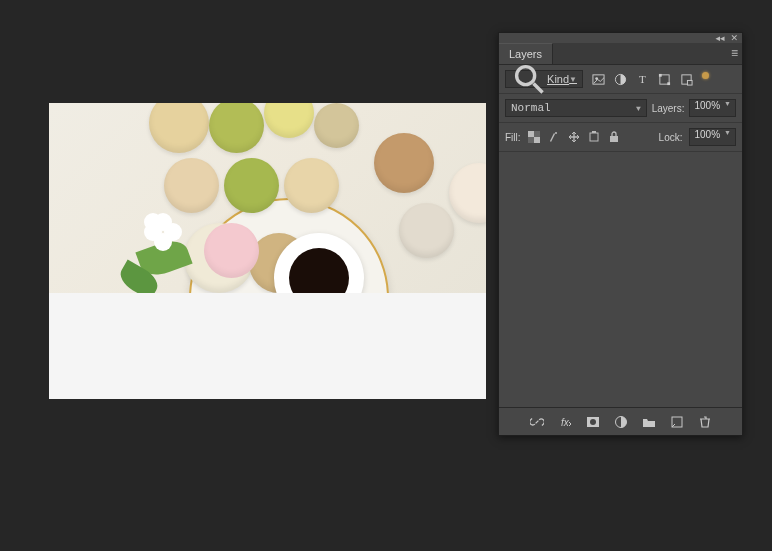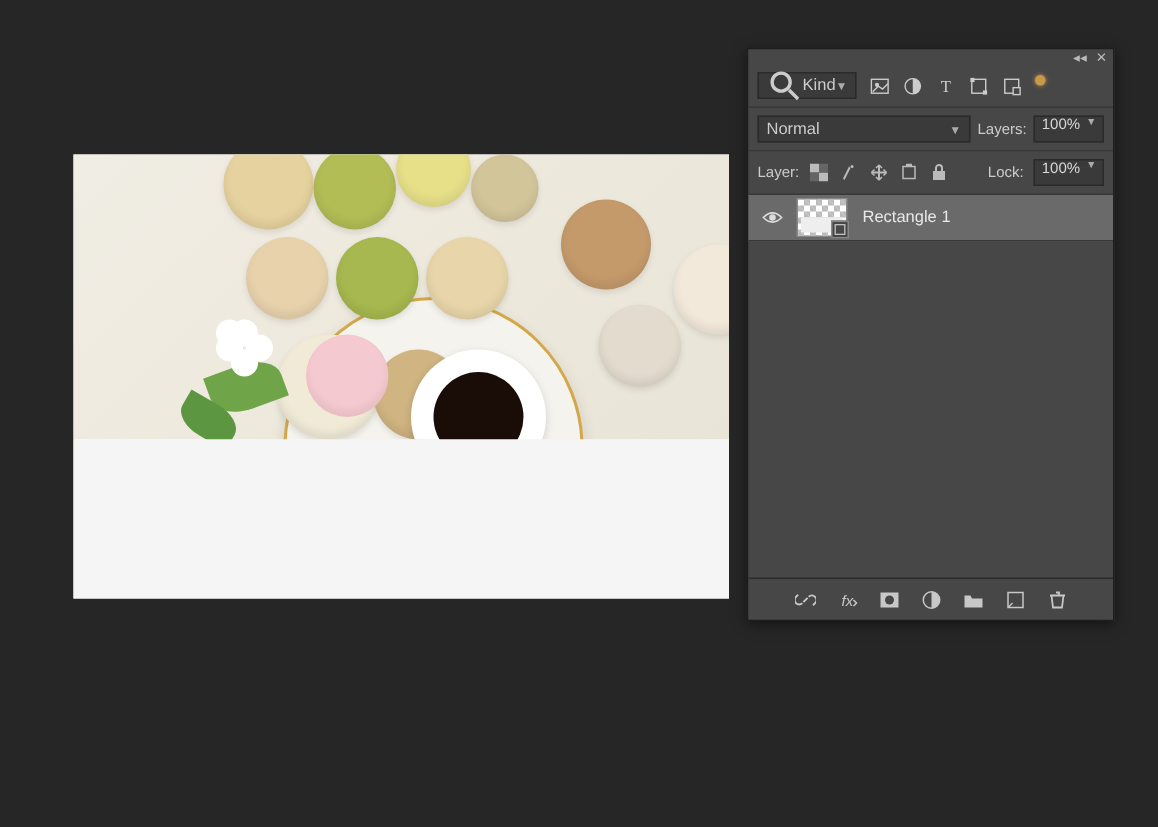--- a/index.html
+++ b/index.html
@@ -98,27 +98,27 @@
   .dropdown {
     display:flex; align-items:center; justify-content:space-between;
     background:#3a3a3a;
     border:1px solid #2a2a2a;
     height:18px;
     padding: 0 5px;
     font-size:11px;
     color:#ccc;
   }
   .dropdown .chev { font-size:8px; color:#aaa; }
-  .filter-row .dropdown { width: 66px; }
+  .filter-row .dropdown { width: 78px; text-decoration: underline; }
   .filter-icons { display:flex; gap:9px; margin-left:4px; align-items:center; }
   .ficon { width:13px; height:13px; display:flex; align-items:center; justify-content:center; color:#ccc; }
   .ficon svg { width:13px; height:13px; }
   .dot-amber { width:7px;height:7px;border-radius:50%; background:#c79a4a; box-shadow:0 0 3px #c79a4a; position:relative; top:-4px; }
 
-  .blend-row .dropdown.mode { flex:1; }
+  .blend-row .dropdown.mode { flex:1;font-family:Liberation Mono, monospace; }
   .blend-row .label, .lock-row .label { font-size:10px; color:#ccc; }
   .pct-box {
     display:flex; align-items:flex-start;
     background:#3a3a3a; border:1px solid #2a2a2a;
     height:18px; padding:0 4px; gap:4px; font-size:10px;
   }
   .pct-box .chev { font-size:7px; color:#aaa; }
 
   .lock-row { gap:7px; }
   .lock-icons { display:flex; gap:8px; align-items:center; }
@@ -196,20 +196,24 @@
     <div class="flower"></div>
   </div>
   <div class="bottom-rect"></div>
 </div>
 
 <div class="panel">
   <div class="panel-topbar">
     <span class="collapse-ic">◂◂</span>
     <span class="close-x">✕</span>
   </div>
+  <div class="panel-tabs">
+    <div class="tab">Layers</div>
+    <span class="flyout">≡</span>
+  </div>
 
   <div class="filter-row">
     <div class="dropdown">
       <svg viewBox="0 0 16 16">
           <circle cx="6.5" cy="6.5" r="4" fill="none" stroke="#ccc" stroke-width="1.5"></circle>
           <line x1="10" y1="10" x2="14" y2="14" stroke="#ccc" stroke-width="1.5"></line>
         </svg>
       <span>Kind</span>
       <span class="chev">▼</span>
     </div>
@@ -255,21 +259,21 @@
       <span class="chev">▼</span>
     </div>
     <span class="label">Layers:</span>
     <div class="pct-box">
       <span>100%</span>
       <span class="chev">▼</span>
     </div>
   </div>
 
   <div class="lock-row">
-    <span class="label">Layer:</span>
+    <span class="label">Fill:</span>
     <div class="lock-icons">
       <span class="licon">
           <svg viewBox="0 0 12 12">
             <rect x="0" y="0" width="6" height="6" fill="#bbb"></rect>
             <rect x="6" y="6" width="6" height="6" fill="#bbb"></rect>
             <rect x="6" y="0" width="6" height="6" fill="#666"></rect>
             <rect x="0" y="6" width="6" height="6" fill="#666"></rect>
           </svg>
         </span>
       <span class="licon">
@@ -298,37 +302,20 @@
         </span>
     </div>
     <span class="label" style="margin-left:auto">Lock:</span>
     <div class="pct-box">
       <span>100%</span>
       <span class="chev">▼</span>
     </div>
   </div>
 
   <div class="layers-list">
-    <div class="layer selected">
-      <span class="eye">
-          <svg viewBox="0 0 16 10">
-            <path d="M1 5 Q8 -2 15 5 Q8 12 1 5 Z" stroke-width="1.2"></path>
-            <circle cx="8" cy="5" r="2" fill="#ddd"></circle>
-          </svg>
-        </span>
-      <div class="thumb-wrap">
-        <div class="thumb-checker"></div>
-        <div class="vector-badge">
-            <svg viewBox="0 0 10 10">
-              <rect x="1" y="1" width="8" height="8"></rect>
-            </svg>
-          </div>
-      </div>
-      <span class="layer-name">Rectangle 1</span>
-    </div>
   </div>
 
   <div class="panel-footer">
     <span class="foot-ic">
         <svg viewBox="0 0 14 14">
           <path d="M4 7a3 3 0 0 1 0-6h2M10 7a3 3 0 0 1 0 6h-2M5 7h4" fill="none" stroke="#c8c8c8" stroke-width="1.3" transform="rotate(-45 7 7)"></path>
         </svg>
       </span>
     <span class="foot-ic">
         <svg viewBox="0 0 14 14">

